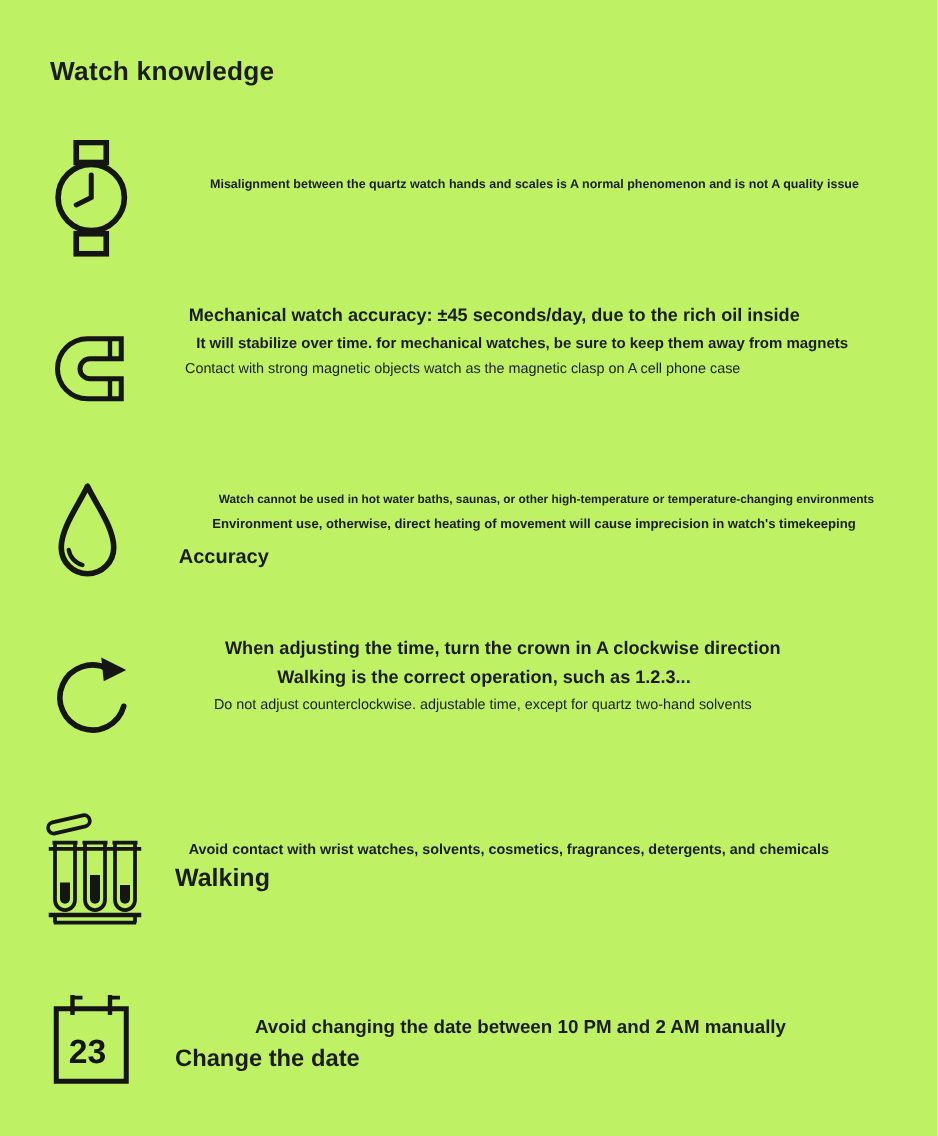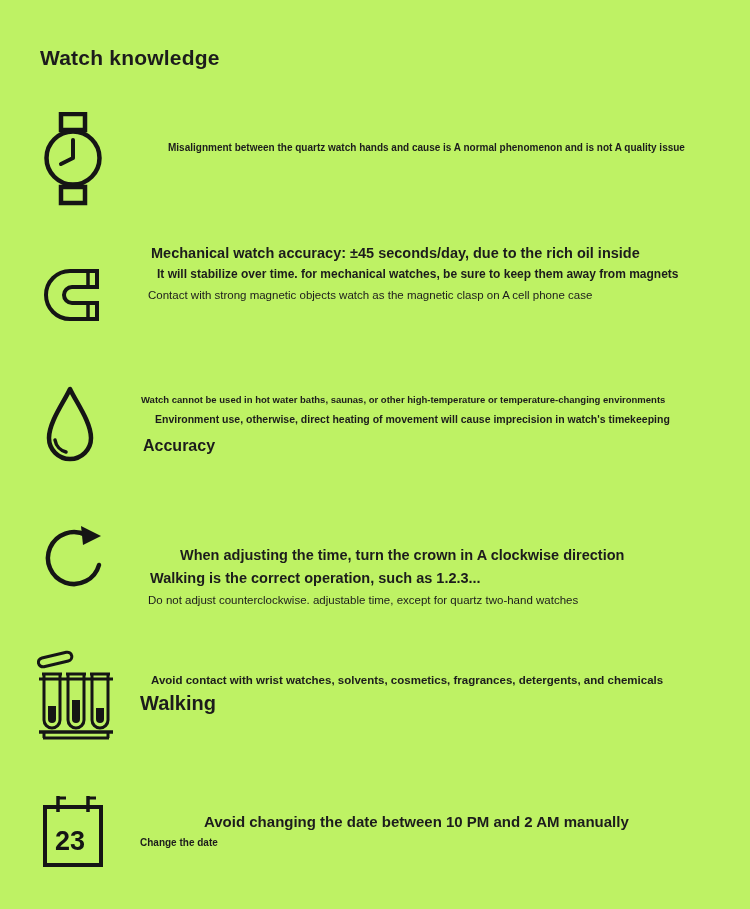--- a/index.html
+++ b/index.html
@@ -7,21 +7,21 @@
         color:#1c1c1c;font-family:"Liberation Sans",sans-serif;}
   .page-title{position:absolute;left:40px;top:32px;font-size:21px;font-weight:700;letter-spacing:.2px;}
   .icon{position:absolute;}
   .icon svg{display:block;}
   .txt{position:absolute;}
   .ln{white-space:nowrap;color:#1c1c1c;}
 
   .txt1{left:150px;top:142px;}
   .txt2{left:148px;top:245px;}
   .txt3{left:141px;top:394px;}
-  .txt4{left:148px;top:547px;}
+  .txt4{left:148px;top:511px;text-align:center;}
   .txt5{left:140px;top:674px;}
   .txt6{left:140px;top:813px;}
 
   .ic1{left:44px;top:112px;}
   .ic2{left:42px;top:267px;}
   .ic3{left:42px;top:384px;}
   .ic4{left:42px;top:524px;}
   .ic5{left:37px;top:648px;}
   .ic6{left:42px;top:793px;}
 
@@ -37,41 +37,41 @@
   .s3c{font-size:16px;font-weight:700;margin-left:2px;margin-top:12px;}
 
   .s4a{font-size:14.5px;font-weight:700;margin-left:32px;}
   .s4b{font-size:14.5px;font-weight:700;margin-left:2px;margin-top:7px;}
   .s4c{font-size:11.5px;font-weight:400;margin-top:8px;}
 
   .s5a{font-size:11.5px;font-weight:700;margin-left:11px;}
   .s5b{font-size:20px;font-weight:700;margin-top:6px;}
 
   .s6a{font-size:15px;font-weight:700;margin-left:64px;}
-  .s6b{font-size:10px;font-weight:700;margin-top:7px;}
+  .s6b{font-size:19px;font-weight:700;margin-top:7px;}
 
   .cal-num{font-family:"Liberation Sans",sans-serif;}
 </style>
 </head>
 <body>
 
 <div class="page">
 
   <h1 class="page-title">Watch knowledge</h1>
 
   <div class="icon ic1">
     <svg width="60" height="97" viewBox="0 0 60 97">
       <rect x="17" y="2" width="24" height="16" fill="none" stroke="#151515" stroke-width="4.5"></rect>
       <rect x="17" y="75" width="24" height="16" fill="none" stroke="#151515" stroke-width="4.5"></rect>
       <circle cx="29" cy="46" r="26.5" fill="none" stroke="#151515" stroke-width="4.5"></circle>
       <path d="M 29,46 L 29,28 M 29,46 L 17,52" fill="none" stroke="#151515" stroke-width="4" stroke-linecap="round"></path>
     </svg>
   </div>
   <div class="txt txt1">
-    <p class="ln s1a" style="margin-top:0;margin-bottom:0;">Misalignment between the quartz watch hands and cause is A normal phenomenon and is not A quality issue</p>
+    <p class="ln s1a" style="margin-top:0;margin-bottom:0;">Misalignment between the quartz watch hands and scales is A normal phenomenon and is not A quality issue</p>
   </div>
 
   <div class="icon ic2">
     <svg width="58" height="56" viewBox="0 0 58 56">
       <path d="M 55,4 L 28,4 A 24,24 0 0 0 28,52 L 55,52 L 55,36 L 30,36 A 8,8 0 0 1 30,20 L 55,20 Z" fill="none" stroke="#151515" stroke-width="4"></path>
       <path d="M 46,4 L 46,20 M 46,36 L 46,52" stroke="#151515" stroke-width="3.5"></path>
     </svg>
   </div>
   <div class="txt txt2">
     <p class="ln s2a" style="margin-top:0;margin-bottom:0;">Mechanical watch accuracy: ±45 seconds/day, due to the rich oil inside</p>
@@ -79,35 +79,35 @@
     <p class="ln s2c" style="margin-bottom:0;">Contact with strong magnetic objects watch as the magnetic clasp on A cell phone case</p>
   </div>
 
   <div class="icon ic3">
     <svg width="56" height="80" viewBox="0 0 56 80">
       <path d="M 28,5 C 22,18 7,38 7,54 a 21,21 0 0 0 42,0 C 49,38 34,18 28,5 Z" fill="none" stroke="#151515" stroke-width="4.5" stroke-linejoin="round"></path>
       <path d="M 13,56 a 15,15 0 0 0 11,12" fill="none" stroke="#151515" stroke-width="3.5" stroke-linecap="round"></path>
     </svg>
   </div>
   <div class="txt txt3">
-    <p class="ln s3a" style="margin-top:0;margin-bottom:0;">Watch cannot be used in hot water baths, saunas, or other high-temperature or temperature-changing environments</p>
+    <p class="ln s3a" style="margin-top:0;margin-bottom:0;margin-left:34px;">Watch cannot be used in hot water baths, saunas, or other high-temperature or temperature-changing environments</p>
     <p class="ln s3b" style="margin-bottom:0;text-align:center;">Environment use, otherwise, direct heating of movement will cause imprecision in watch's timekeeping</p>
     <p class="ln s3c" style="margin-bottom:0;">Accuracy</p>
   </div>
 
   <div class="icon ic4">
     <svg width="64" height="66" viewBox="0 0 64 66">
       <path d="M 44,11 A 26,26 0 1 0 57,41" fill="none" stroke="#151515" stroke-width="4.5" stroke-linecap="round"></path>
       <polygon points="39,2 59,12 41,21" fill="#151515"></polygon>
     </svg>
   </div>
   <div class="txt txt4">
     <p class="ln s4a" style="margin-top:0;margin-bottom:0;">When adjusting the time, turn the crown in A clockwise direction</p>
     <p class="ln s4b" style="margin-bottom:0;">Walking is the correct operation, such as 1.2.3...</p>
-    <p class="ln s4c" style="margin-bottom:0;">Do not adjust counterclockwise. adjustable time, except for quartz two-hand watches</p>
+    <p class="ln s4c" style="margin-bottom:0;">Do not adjust counterclockwise. adjustable time, except for quartz two-hand solvents</p>
   </div>
 
   <div class="icon ic5">
     <svg width="78" height="92" viewBox="0 0 78 92">
       <rect x="1" y="7" width="34" height="9" rx="4.5" fill="none" stroke="#151515" stroke-width="3" transform="rotate(-13 18 11)"></rect>
       <path d="M 2,31 H 76" stroke="#151515" stroke-width="3"></path>
 
       <path d="M 7,26 V 72 A 8,8 0 0 0 23,72 V 26" fill="none" stroke="#151515" stroke-width="3"></path>
       <path d="M 5,26 H 25" stroke="#151515" stroke-width="3"></path>
       <path d="M 11,58 V 71 A 4,4 0 0 0 19,71 V 58 Z" fill="#151515"></path>

